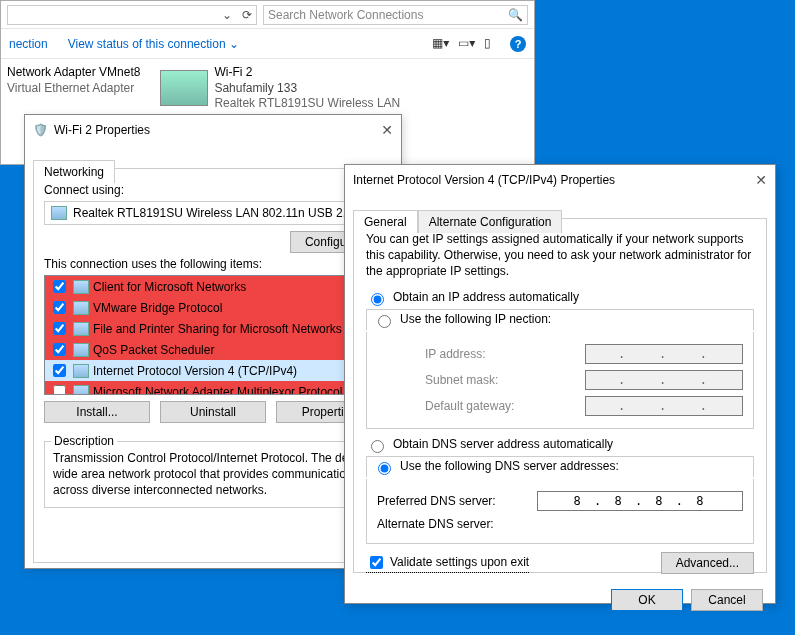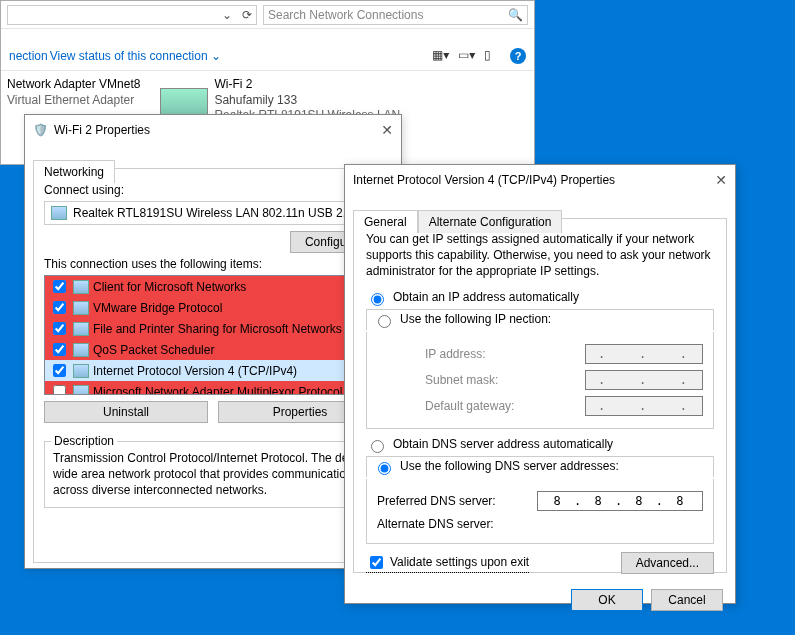--- a/index.html
+++ b/index.html
@@ -3,25 +3,25 @@
 <meta charset="utf-8">
 <style>
 * { box-sizing: border-box; font-family: "Segoe UI", Tahoma, sans-serif; font-size: 12px; }
 body { margin: 0; width: 795px; height: 635px; background: #0078d7; position: relative; overflow: hidden; }
 
 
 .netconn { position: absolute; left: 0; top: 0; width: 535px; height: 165px; background: #fff; border: 1px solid #aaa; }
 .nc-toolbar { height: 28px; border-bottom: 1px solid #e5e5e5; display: flex; align-items: center; gap: 6px; padding: 0 6px; }
 .nc-dd { width: 250px; height: 20px; border: 1px solid #ccc; display: flex; align-items: center; justify-content: flex-end; padding-right: 4px; color: #555; }
 .nc-search { flex: 1; height: 20px; border: 1px solid #ccc; display: flex; align-items: center; padding: 0 4px; color: #888; gap: 4px; }
-.nc-bar2 { height: 30px; display: flex; align-items: center; gap: 2px; padding: 0 8px; color: #0066cc; border-bottom: 1px solid #e5e5e5; margin-top: 12px; }
+.nc-bar2 { height: 30px; display: flex; align-items: center; gap: 20px; padding: 0 8px; color: #0066cc; border-bottom: 1px solid #e5e5e5; }
 .nc-bar2 .right { margin-left: auto; display: flex; gap: 10px; align-items: center; color: #333; }
 .nc-icon { width: 16px; height: 16px; display: inline-flex; }
 .nc-body { display: flex; padding: 6px; gap: 20px; align-items: flex-start; }
-.nc-item { display: flex; gap: 6px; align-items: flex-end; }
+.nc-item { display: flex; gap: 6px; align-items: center; }
 .nc-item .ico { width: 48px; height: 36px; background: linear-gradient(#9ec, #7ba); border: 1px solid #888; }
 .nc-item .txt { line-height: 1.3; max-width: 190px; overflow:hidden; text-overflow:ellipsis; white-space:nowrap; }
 
 
 .dlg1 { position: absolute; left: 24px; top: 114px; width: 378px; height: 455px; background: #fff; border: 1px solid #888; box-shadow: 2px 2px 8px rgba(0,0,0,.15); }
 .dlg-title { height: 30px; display: flex; align-items: center; padding: 0 8px; gap: 6px; }
 .dlg-title .t { flex: 1; }
 .dlg-close { color:#555; cursor:pointer; font-size:14px; }
 .tabs { display:flex; padding: 0 8px; }
 .tab { border: 1px solid #ccc; border-bottom: none; background:#fff; padding: 4px 10px; position: relative; top:15px; }
@@ -34,21 +34,21 @@
 .li { display: flex; align-items: center; gap: 4px; padding: 1px 4px; }
 .li.sel { background:#cde8ff; }
 .chk { width:13px; height:13px; }
 .li-icon { width:16px; height:14px; background:linear-gradient(#bdf,#8bd); border:1px solid #6a9; }
 .btnrow { display:flex; gap:10px; margin: 6px 0; }
 .btnrow .btn { flex:1; text-align:center; }
 .groupbox { border: 1px solid #ccc; padding: 8px; margin-top:18px; position:relative; }
 .groupbox .gt { position:absolute; top:-8px; left:6px; background:#fff; padding:0 3px; }
 
 
-.dlg2 { position: absolute; left: 344px; top: 164px; width: 392px; height: 440px; background: #fff; border: 1px solid #888; box-shadow: 2px 2px 10px rgba(0,0,0,.2); }
+.dlg2 { position: absolute; left: 344px; top: 164px; width: 432px; height: 440px; background: #fff; border: 1px solid #888; box-shadow: 2px 2px 10px rgba(0,0,0,.2); }
 .dlg2 .dlg-title { font-size: 12px; }
 .dlg2 .panel { height: 355px; padding: 10px 12px; }
 .desc { margin: 2px 0 10px 0; line-height: 1.35; }
 .radio-row { display:flex; align-items:flex-start; gap:6px; margin: 3px 0; }
 .fieldset { border:1px solid #ccc; border-top:none; margin:-1px 0 8px 0; padding: 6px 10px; }
 .field { display:flex; align-items:center; margin: 6px 0; }
 .field label { flex: 0 0 160px; }
 .field label.dis { color:#888;margin-left:48px; }
 .ipbox { flex:1; height:20px; border:1px solid #7a7a7a; background:#fff; display:flex; align-items:center; justify-content:center; letter-spacing: 3px; font-family: Consolas, monospace; }
 .ipbox.dis { background:#f0f0f0; }
@@ -141,20 +141,21 @@
           <span>Internet Protocol Version 4 (TCP/IPv4)</span>
         </div>
       <div class="li">
           <input type="checkbox" class="chk" style="">
           <span class="li-icon"></span>
           <span>Microsoft Network Adapter Multiplexor Protocol</span>
         </div>
       <div class="li"></div>
     </div>
     <div class="btnrow">
+      <button class="btn">Install...</button>
       <button class="btn">Uninstall</button>
       <button class="btn">Properties</button>
     </div>
     <div class="groupbox">
       <div class="gt">Description</div>
       <div style="line-height:1.35">Transmission Control Protocol/Internet Protocol. The default wide area network protocol that provides communication across diverse interconnected networks.</div>
     </div>
   </div>
 </div>
 

